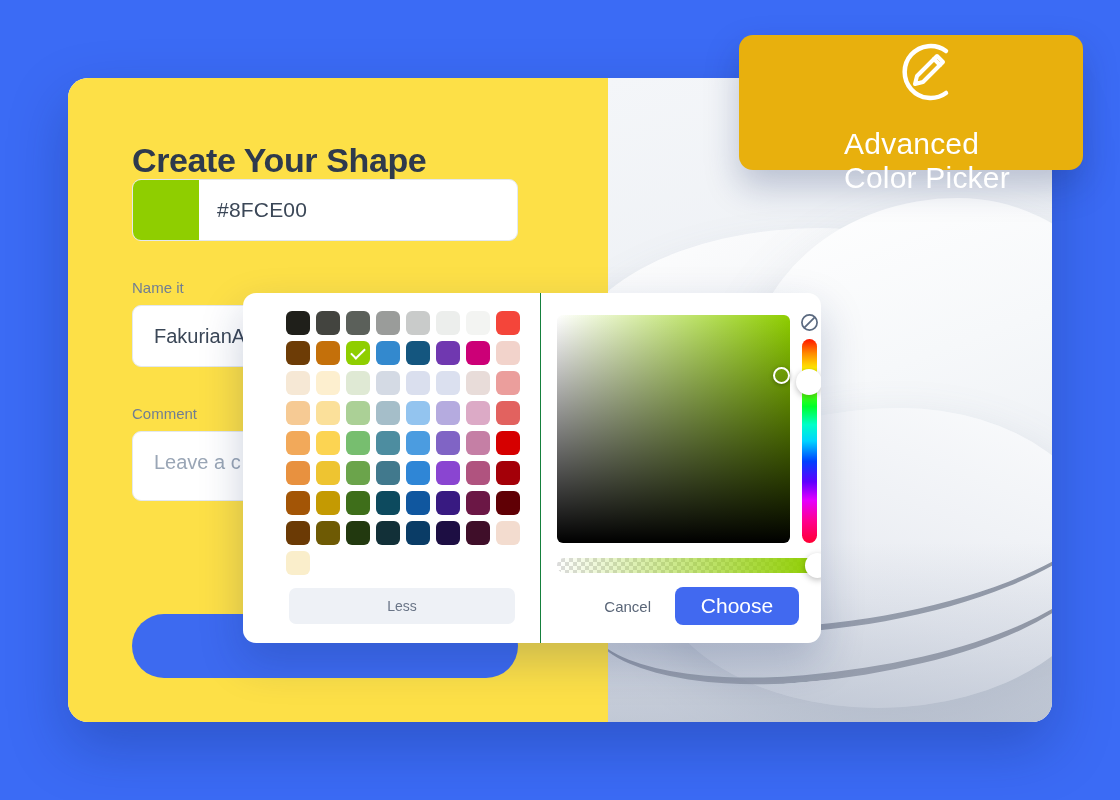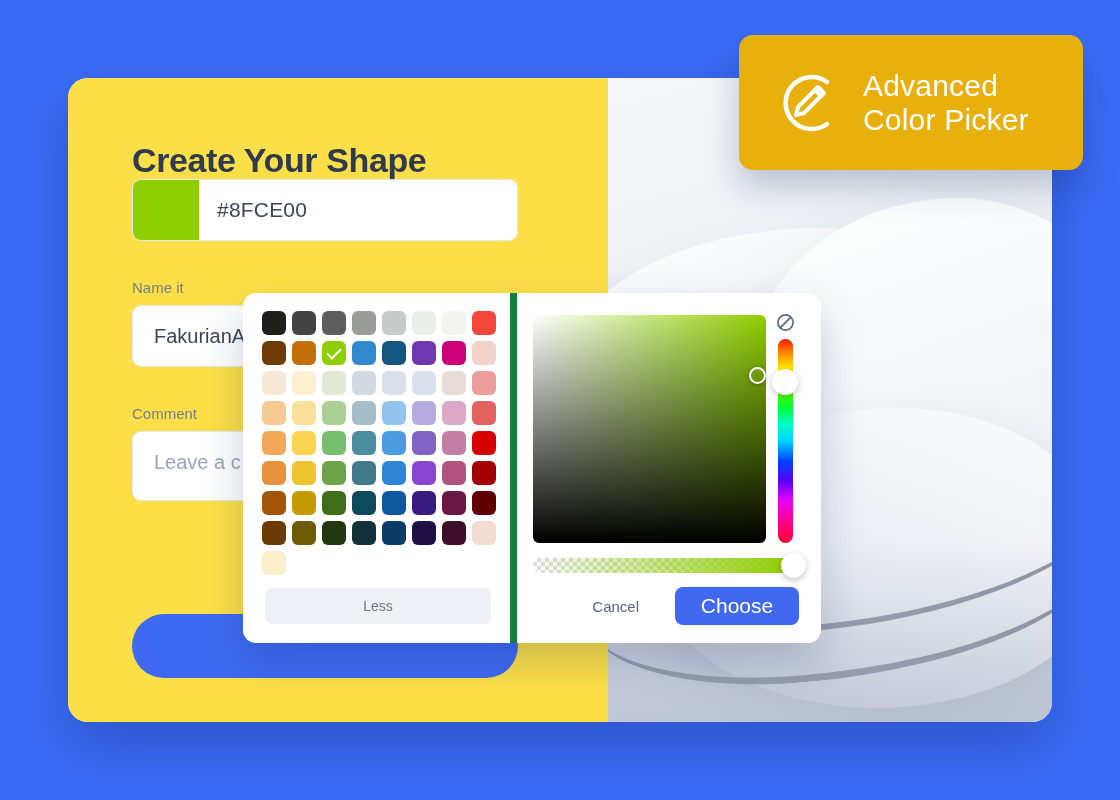--- a/index.html
+++ b/index.html
@@ -185,20 +185,21 @@
     width: 344px;
     height: 135px;
     background: #e8b00d;
     border-radius: 14px;
     box-shadow: 0 16px 34px rgba(20,40,100,0.25);
     display: flex;
     align-items: center;
     gap: 18px;
     padding-left: 32px;
     z-index: 40;
+    flex-direction: column;
   }
   #brand-logo-icon { width: 74px; height: 74px; flex: 0 0 74px; }
   #brand-text {
     color: #ffffff;
     font-size: 30px;
     line-height: 1.12;
     letter-spacing: 0.2px;
     white-space: pre-line;
   }
 
@@ -216,21 +217,22 @@
     z-index: 50;
     overflow: hidden;
   }
 
   
   #swatch-pane {
     width: 274px;
     flex: 0 0 274px;
     padding: 18px 0 0 19px;
     position: relative;
-    border-right: 7px solid #15803d;
+    border-right: 1px solid #15803d;
+    margin-left: 24px;
   }
   #swatch-grid {
     display: flex;
     flex-wrap: wrap;
     gap: 6px;
     width: 238px;
   }
   .swatch {
     width: 24px;
     height: 24px;
@@ -356,21 +358,21 @@
     cursor: pointer;
   }
   #picker-actions {
     position: absolute;
     left: 0;
     bottom: 18px;
     width: 100%;
     display: flex;
     align-items: center;
     justify-content: flex-end;
-    gap: 26px;
+    gap: 14px;
     padding-right: 22px;
   }
   #cancel-button {
     border: none;
     background: transparent;
     color: #5a6678;
     font-size: 15px;
     font-family: "Liberation Sans", sans-serif;
     cursor: pointer;
     padding: 8px 10px;

